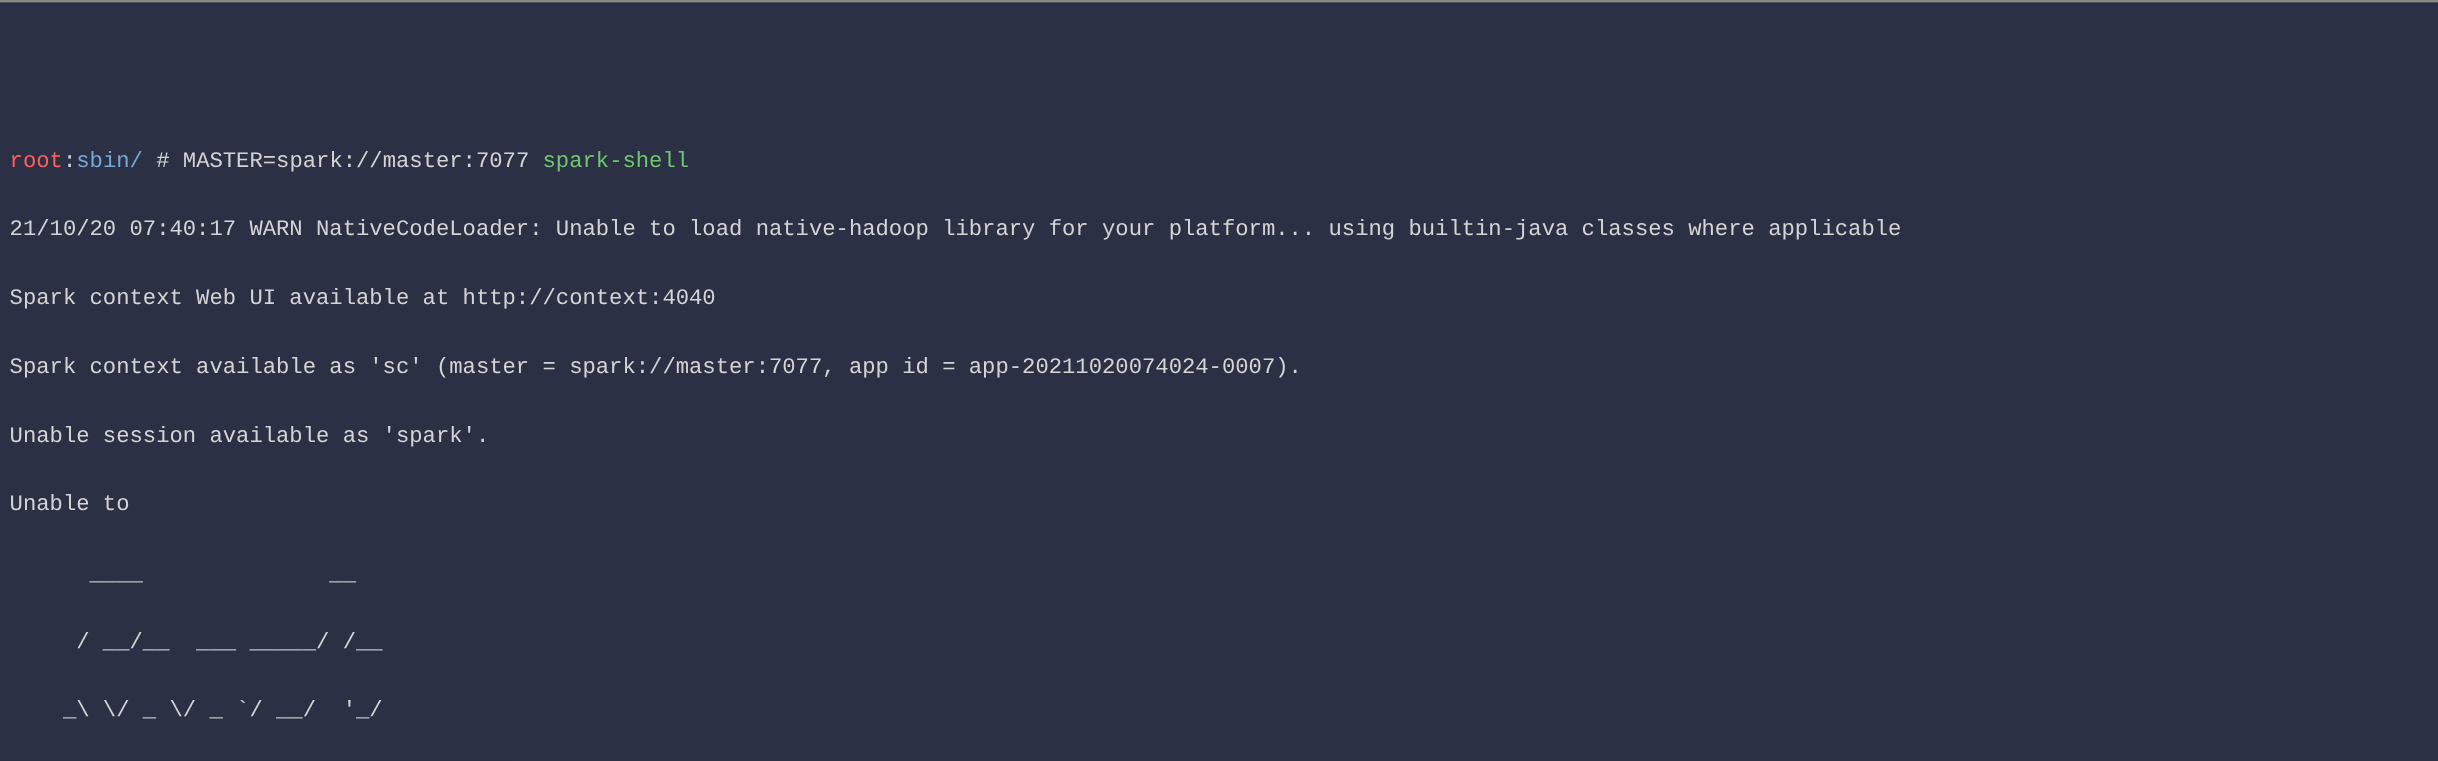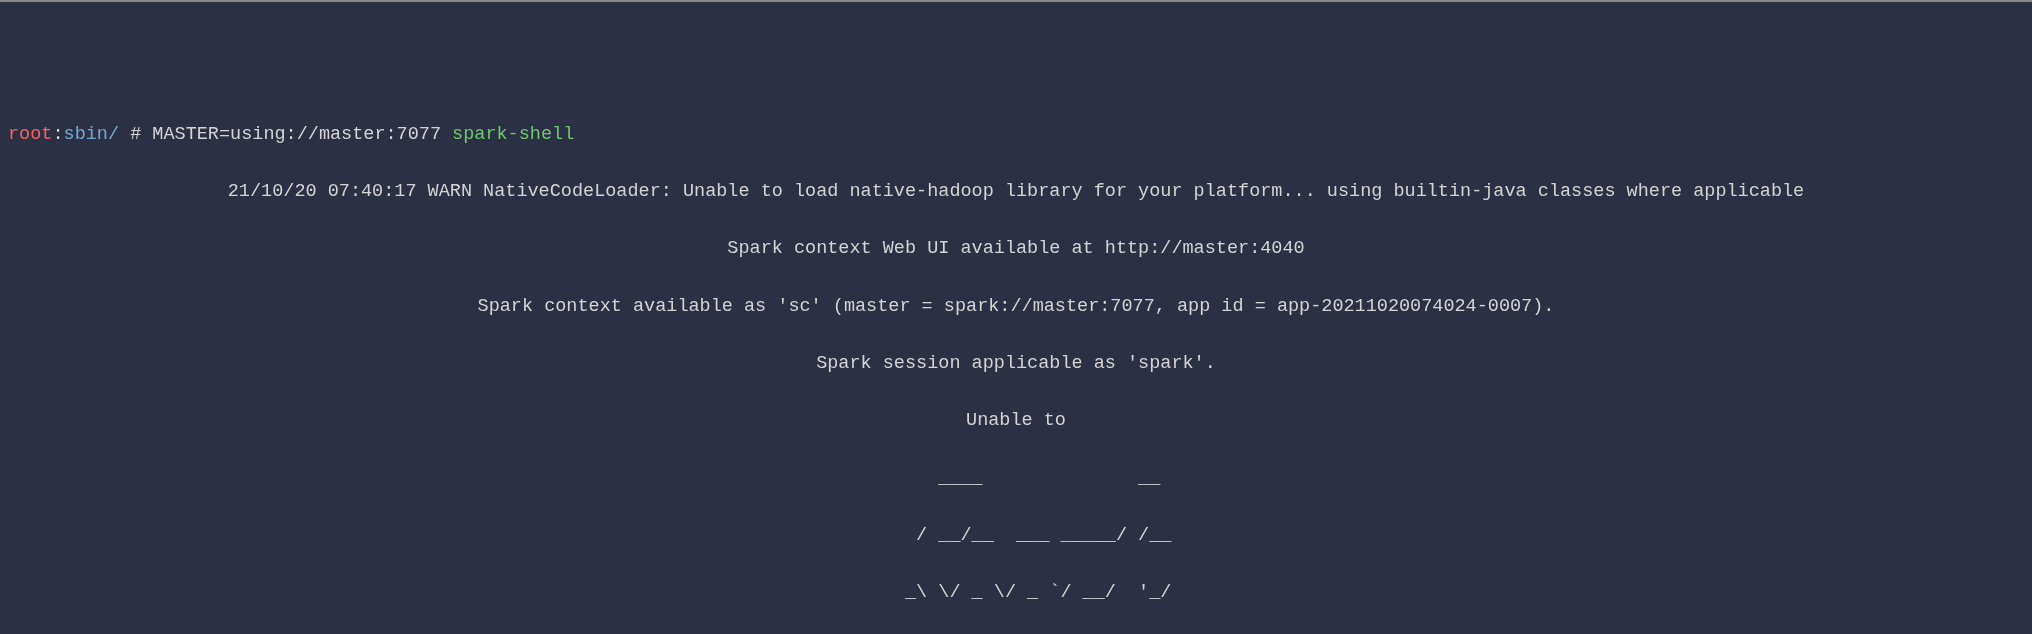--- a/index.html
+++ b/index.html
@@ -19,33 +19,33 @@
       height: 634px;
       overflow: hidden;
       white-space: pre;
     }
     .prompt-user { color: #ff5f5f; font-weight: normal; }
     .prompt-colon { color: #d4d4d4; }
     .prompt-path { color: #74a8d6; }
     .prompt-hash { color: #d4d4d4; }
     .cmd-env { color: #d4d4d4; }
     .cmd-name { color: #6fc76f; font-family: Liberation Mono, monospace; }
-    .output { color: #d4d4d4; text-align: center; }
+    .output { color: #d4d4d4; }
     .line { display: block; }
   </style>
 </head>
 <body>
 
 
 
-<span class="line"><span class="prompt-user">root</span><span class="prompt-colon">:</span><span class="prompt-path">sbin/</span><span class="prompt-hash"> # </span><span class="cmd-env">MASTER=using://master:7077 </span><span class="cmd-name">spark-shell</span></span>
+<span class="line"><span class="prompt-user">root</span><span class="prompt-colon">:</span><span class="prompt-path">sbin/</span><span class="prompt-hash"> # </span><span class="cmd-env">MASTER=spark://master:7077 </span><span class="cmd-name">spark-shell</span></span>
 <span class="line output">21/10/20 07:40:17 WARN NativeCodeLoader: Unable to load native-hadoop library for your platform... using builtin-java classes where applicable</span>
-<span class="line output">Spark context Web UI available at http://master:4040</span>
+<span class="line output">Spark context Web UI available at http://context:4040</span>
 <span class="line output">Spark context available as 'sc' (master = spark://master:7077, app id = app-20211020074024-0007).</span>
-<span class="line output">Spark session applicable as 'spark'.</span>
+<span class="line output">Unable session available as 'spark'.</span>
 <span class="line output">Unable to</span>
 <span class="line output">      ____              __</span>
 <span class="line output">     / __/__  ___ _____/ /__</span>
 <span class="line output">    _\ \/ _ \/ _ `/ __/  '_/</span>
 
 
 <span class="line output"></span>
 
 
 

